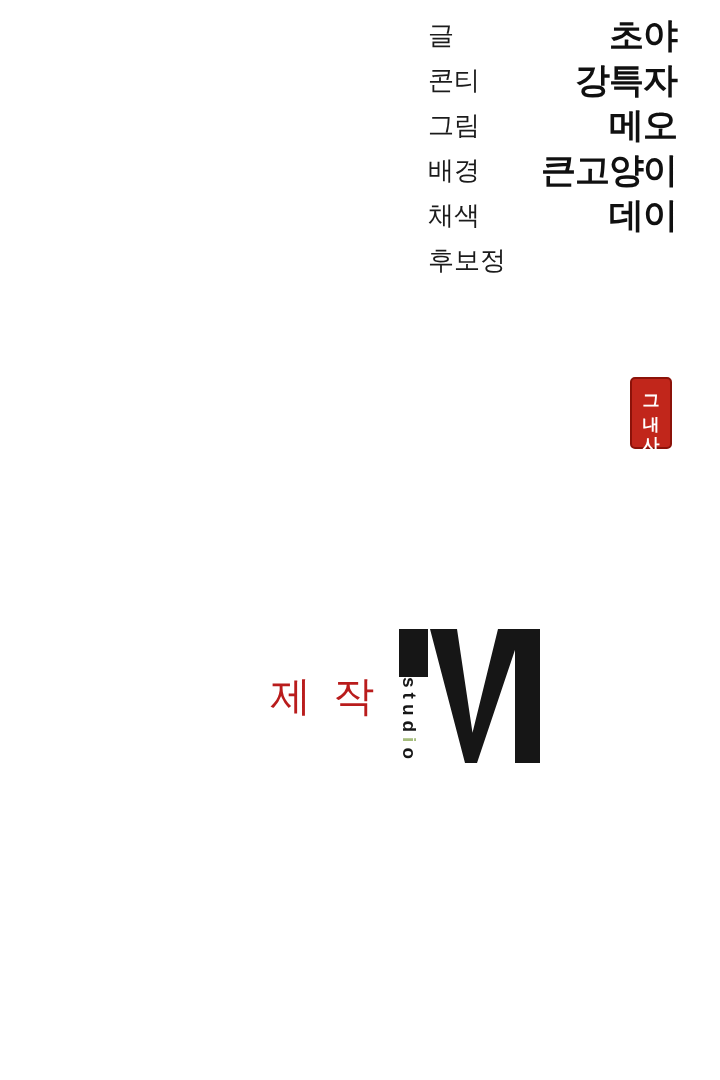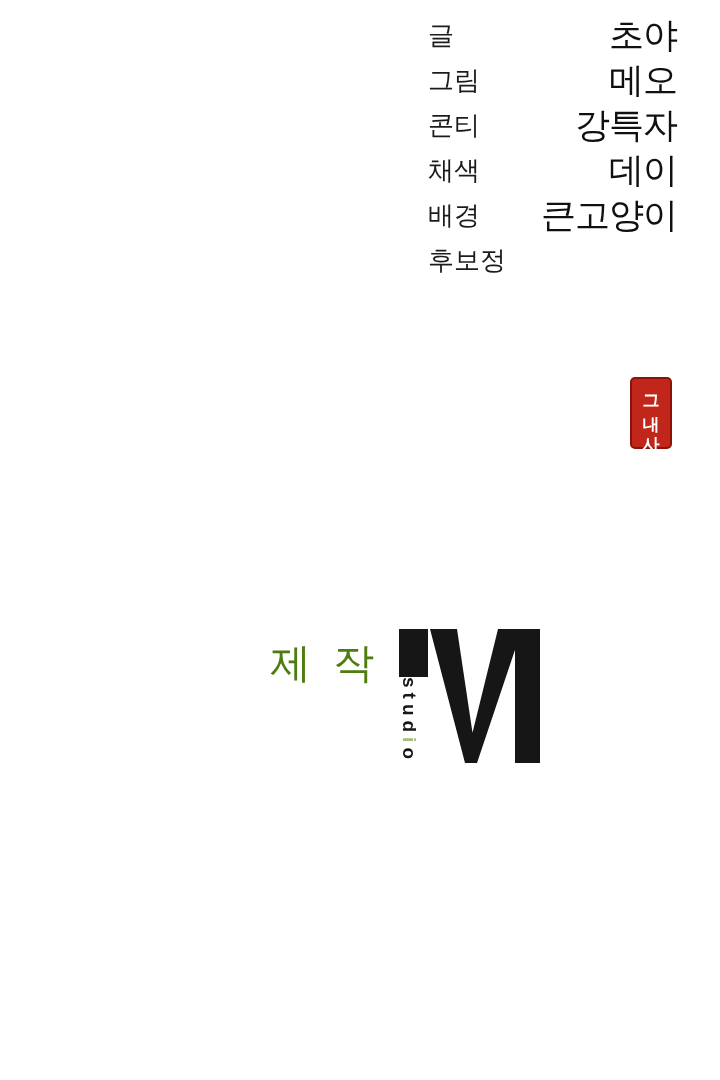--- a/index.html
+++ b/index.html
@@ -26,21 +26,21 @@
     align-items: center;
   }
   .credit-role {
     font-size: 26px;
     color: #1b1b1b;
     font-weight: 400;
     white-space: nowrap;
   }
   .credit-name {
     font-size: 35px;
-    font-weight: 400;
+    font-weight: 700;
     color: #101010;
     letter-spacing: -1px;
     white-space: nowrap;
   }
 
   
   .seal {
     position: absolute;
     left: 630px;
     top: 377px;
@@ -61,23 +61,23 @@
     font-weight: 700;
     letter-spacing: 3px;
     line-height: 1;
     font-family: "Liberation Serif", serif;
   }
 
   
   .production {
     position: absolute;
     left: 270px;
-    top: 636px;
+    top: 669px;
     font-size: 41px;
-    color: #4d7c0f;
+    color: #b91c1c;
     letter-spacing: 6px;
     white-space: nowrap;
   }
 
   
   .logo {
     position: absolute;
     left: 399px;
     top: 629px;
     width: 141px;
@@ -113,34 +113,34 @@
 <body>
 
 <div class="page">
 
   <div class="credits">
     <div class="credit-row">
       <span class="credit-role">글</span>
       <span class="credit-name">초야</span>
     </div>
     <div class="credit-row">
+      <span class="credit-role">콘티</span>
+      <span class="credit-name">강특자</span>
+    </div>
+    <div class="credit-row">
       <span class="credit-role">그림</span>
       <span class="credit-name">메오</span>
     </div>
     <div class="credit-row">
-      <span class="credit-role">콘티</span>
-      <span class="credit-name">강특자</span>
+      <span class="credit-role">배경</span>
+      <span class="credit-name">큰고양이</span>
     </div>
     <div class="credit-row">
       <span class="credit-role">채색</span>
       <span class="credit-name">데이</span>
-    </div>
-    <div class="credit-row">
-      <span class="credit-role">배경</span>
-      <span class="credit-name">큰고양이</span>
     </div>
     <div class="credit-row">
       <span class="credit-role">후보정</span>
     </div>
   </div>
 
   <div class="seal">
     <span class="seal-text">그내사</span>
   </div>
 

